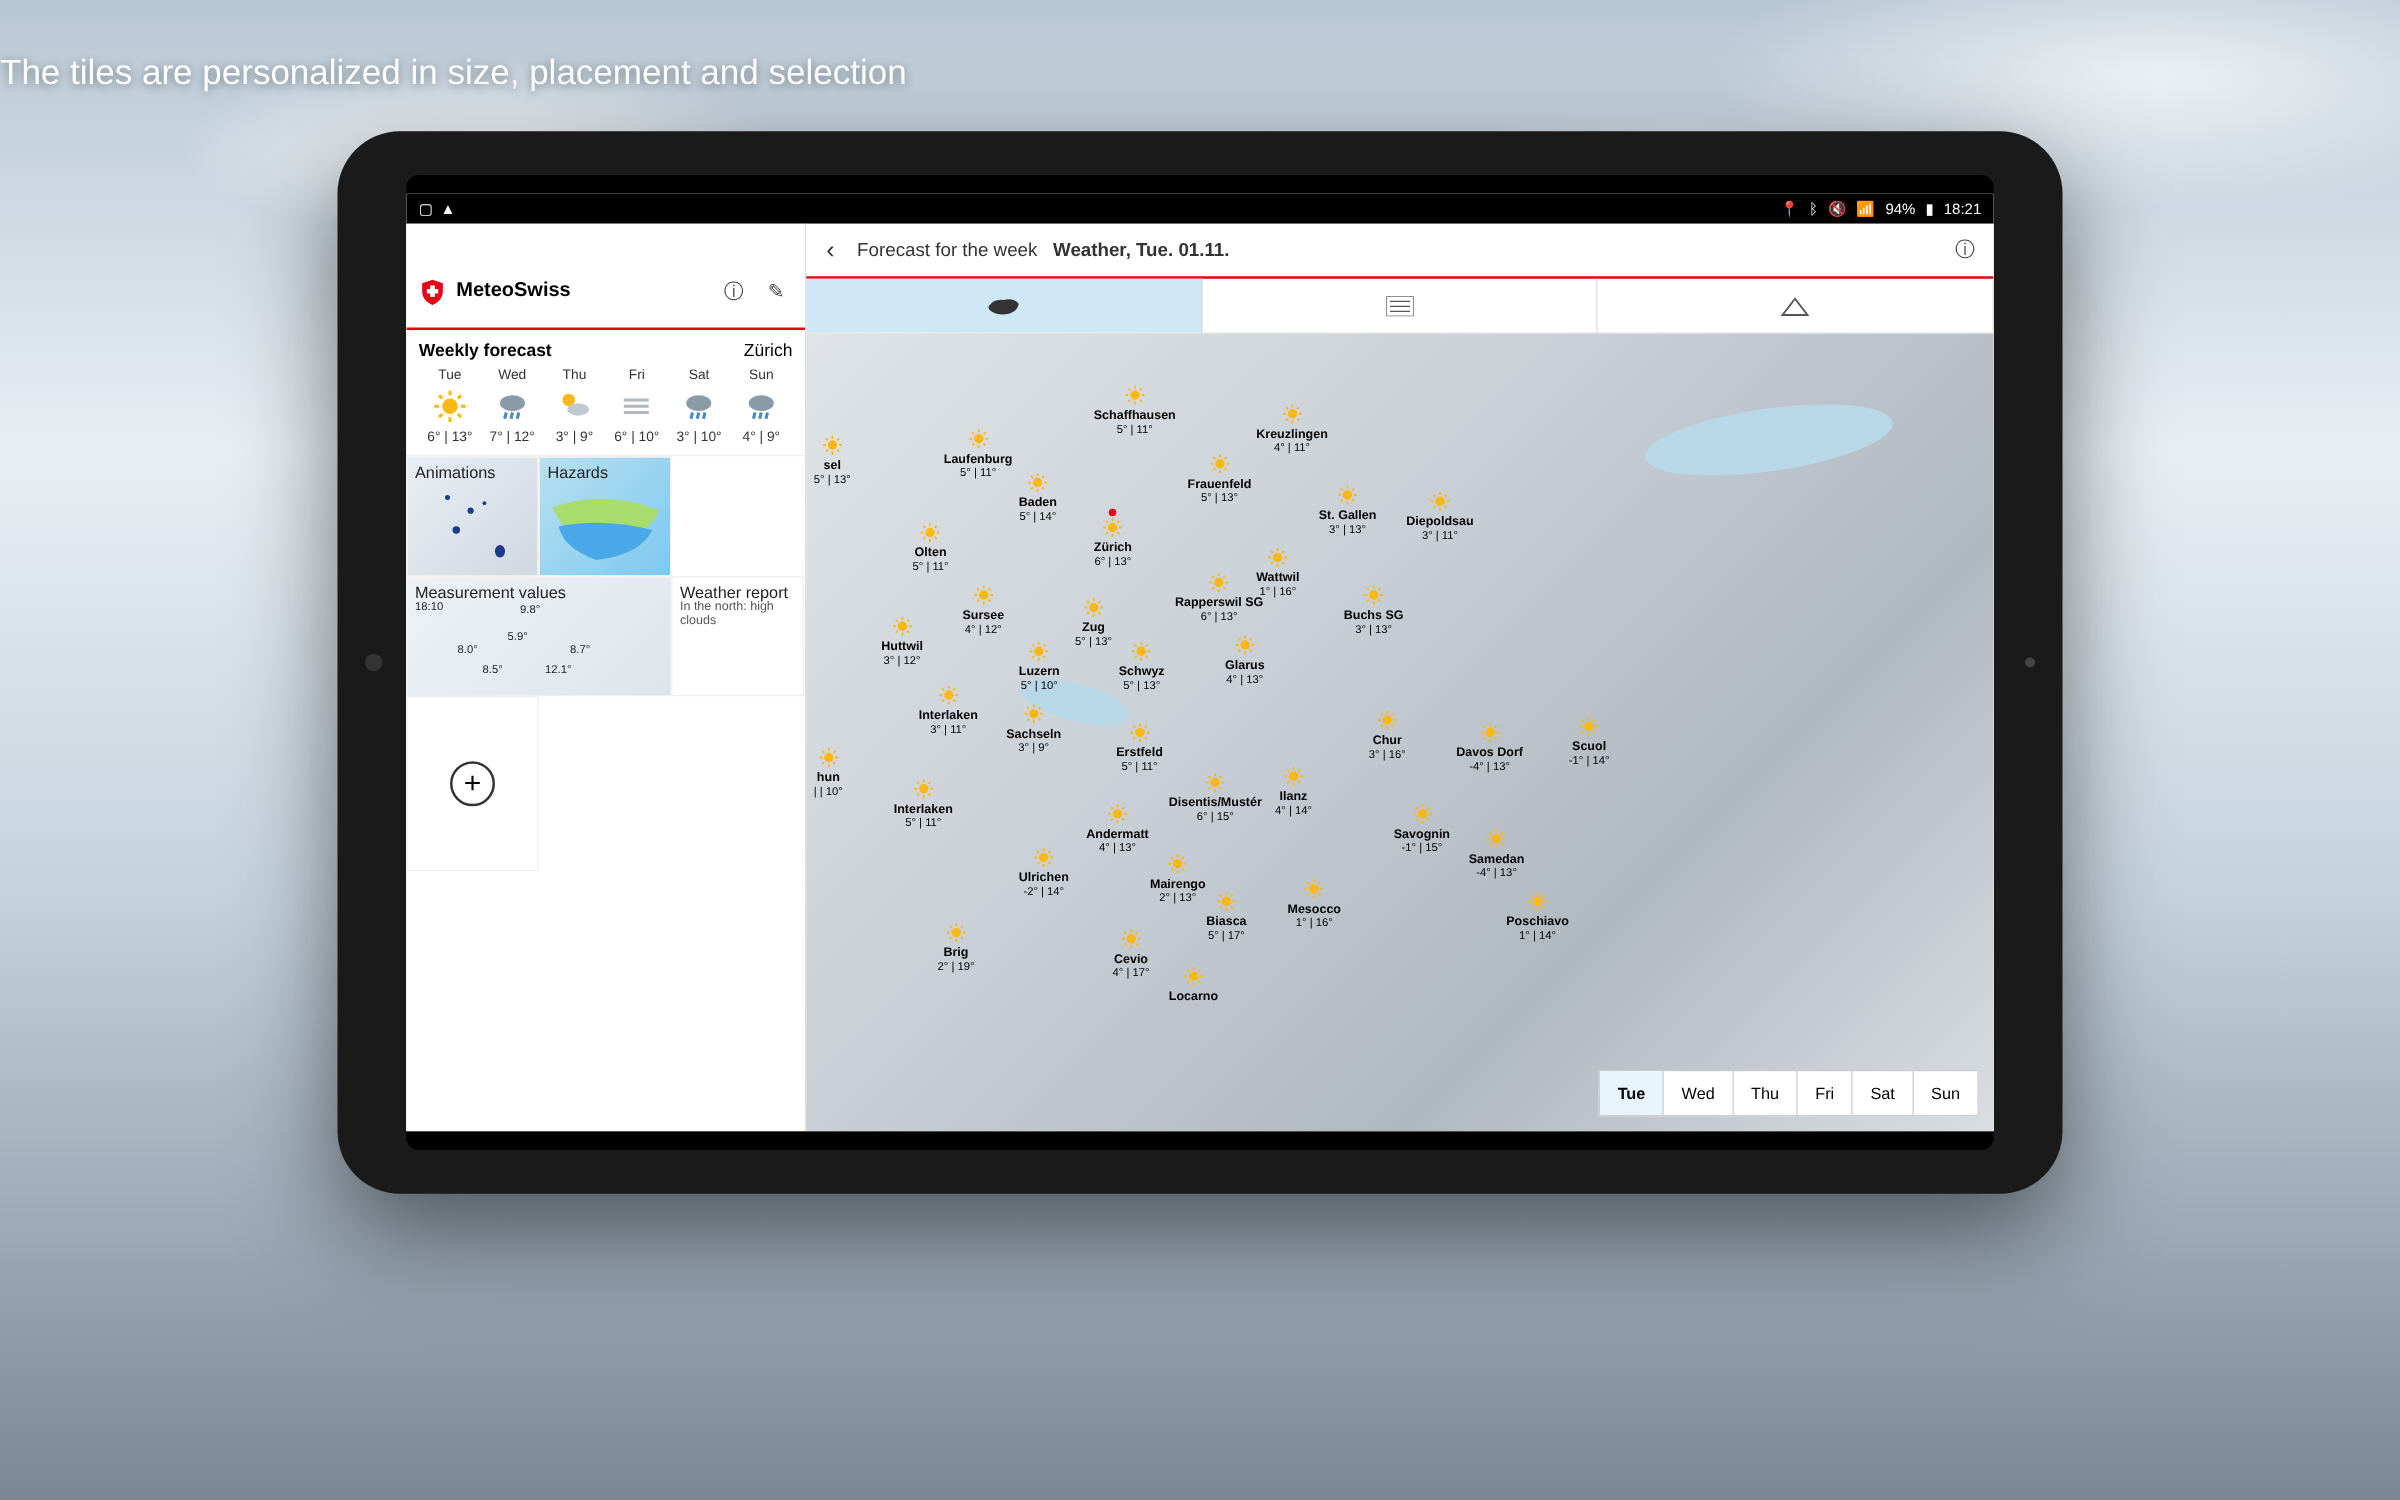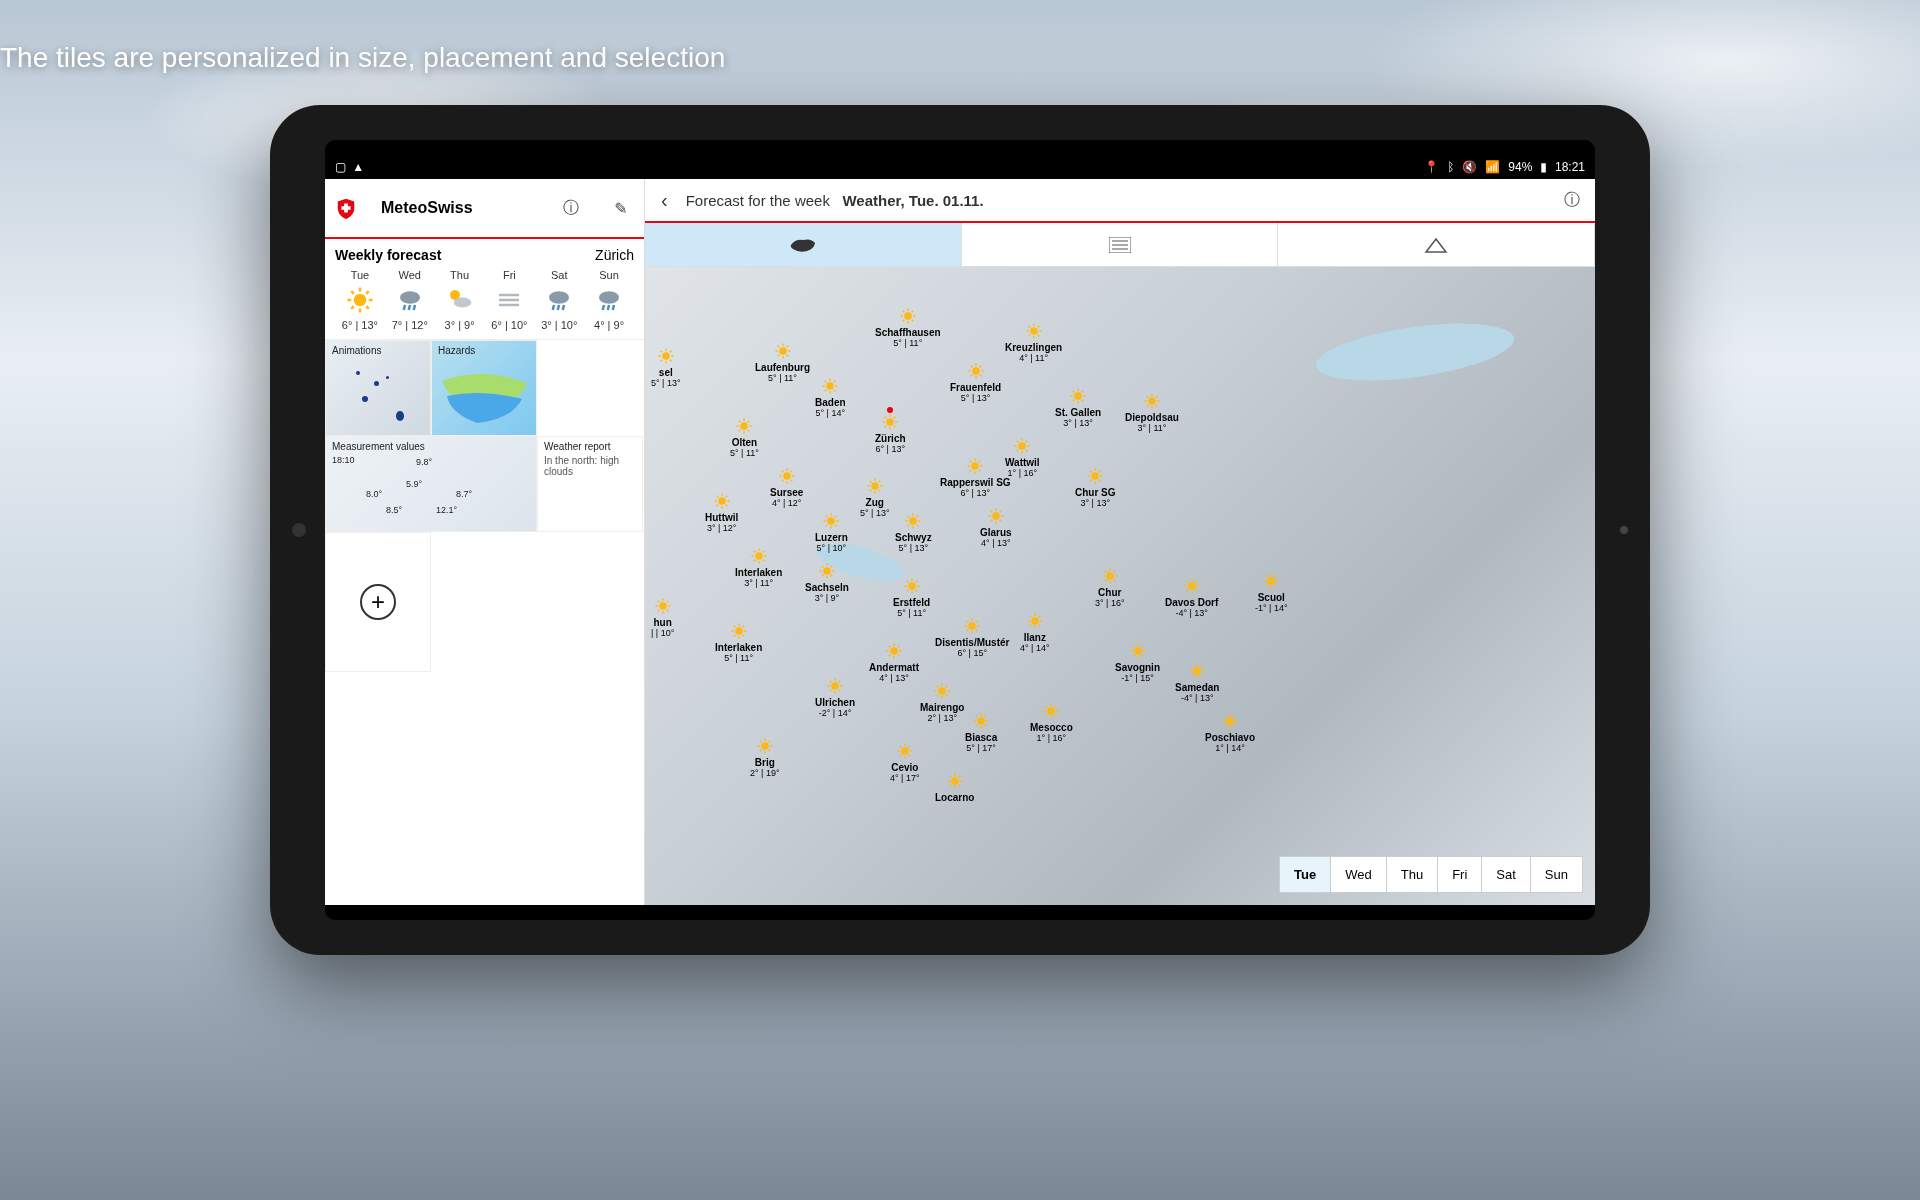--- a/index.html
+++ b/index.html
@@ -38,34 +38,34 @@
   display: flex; flex-direction: column; overflow: hidden;
 }
 .status-bar {
   height: 24px; background: #000; color: #fff; display: flex; align-items: center;
   padding: 0 10px; font-size: 12px; justify-content: space-between;
 }
 .status-left { display:flex; gap:6px; align-items:center;}
 .status-right { display:flex; gap:8px; align-items:center;}
 .app { flex:1; display:flex; overflow:hidden; background:#fff;}
 .left-col { width: 320px; border-right: 1px solid #ddd; display:flex; flex-direction:column; background:#fff;}
-.app-header { height:60px; display:flex; align-items:center; padding:0 10px; border-bottom:2px solid #e30613; gap:24px;}
+.app-header { height:60px; display:flex; align-items:center; padding:0 10px; border-bottom:2px solid #e30613; gap:8px;margin-top:25px;}
 .logo { width:22px; height:22px;}
 .app-title { font-weight:700; font-size:16px; flex:1;}
 .hdr-icon { width:26px;height:26px; display:flex;align-items:center;justify-content:center;color:#444;}
 .weekly { border-bottom:1px solid #eee; padding:8px 10px;}
 .weekly-head { display:flex; justify-content:space-between; font-size:14px; margin-bottom:6px;}
 .weekly-head strong { font-weight:700;}
 .days { display:flex; justify-content:space-around;}
 .day { text-align:center; font-size:11px; color:#333; width:50px;}
 .day .dname { margin-bottom:4px;}
 .day .dicon { width:30px;height:30px;margin:0 auto 4px;}
 .tiles { display:flex; flex-wrap:wrap;}
 .tile { border:1px solid #eee; font-size:11px; position:relative; overflow:hidden;}
-.tile-lbl { position:absolute; top:4px; left:6px; font-size:10px; color:#222;}
+.tile-lbl { position:absolute; top:4px; left:6px; font-size:13px; color:#222;}
 .tile-anim, .tile-haz, .tile-blog { width:106px; height:96px;}
 .tile-anim { background:linear-gradient(135deg,#e8eef4,#d0d8e0); }
 .tile-haz { background:linear-gradient(135deg,#b8e0f0,#7ec8f0);}
 .tile-blog { background:linear-gradient(to bottom,#3a5a7a 0%,#5a7a9a 60%,#8898a8 100%); color:#fff;}
 .tile-blog .tile-lbl {color:#fff;}
 .tile-blog .sub { position:absolute; top:18px; left:6px; right:6px; font-size:10px; line-height:1.2;}
 .tile-mv { width:212px; height:96px; background:linear-gradient(135deg,#eef2f6,#dde5ec);}
 .tile-mv .mv-mini {position:absolute; font-size:9px; color:#222;}
 .tile-wr { width:106px; height:96px; background:#fff;}
 .tile-wr .sub { position:absolute; top:18px; left:6px; right:6px; font-size:10px; color:#555;}
@@ -487,21 +487,21 @@
                         <line x1="12" y1="2" x2="12" y2="5"></line>
                         <line x1="12" y1="19" x2="12" y2="22"></line>
                         <line x1="2" y1="12" x2="5" y2="12"></line>
                         <line x1="19" y1="12" x2="22" y2="12"></line>
                         <line x1="5" y1="5" x2="7" y2="7"></line>
                         <line x1="17" y1="17" x2="19" y2="19"></line>
                         <line x1="5" y1="19" x2="7" y2="17"></line>
                         <line x1="17" y1="7" x2="19" y2="5"></line>
                       </g>
                     </svg></div>
-                  <div>Chur SG</div>
+                  <div>Buchs SG</div>
                   <div class="temps">3° | 13°</div>
                 </div>
                 <div class="city" style="left: 125px; top: 200px;">
                   <div class="sun"><svg viewBox="0 0 24 24">
                       <circle cx="12" cy="12" r="5" fill="#fdb813"></circle>
                       <g stroke="#fdb813" stroke-width="2">
                         <line x1="12" y1="2" x2="12" y2="5"></line>
                         <line x1="12" y1="19" x2="12" y2="22"></line>
                         <line x1="2" y1="12" x2="5" y2="12"></line>
                         <line x1="19" y1="12" x2="22" y2="12"></line>

